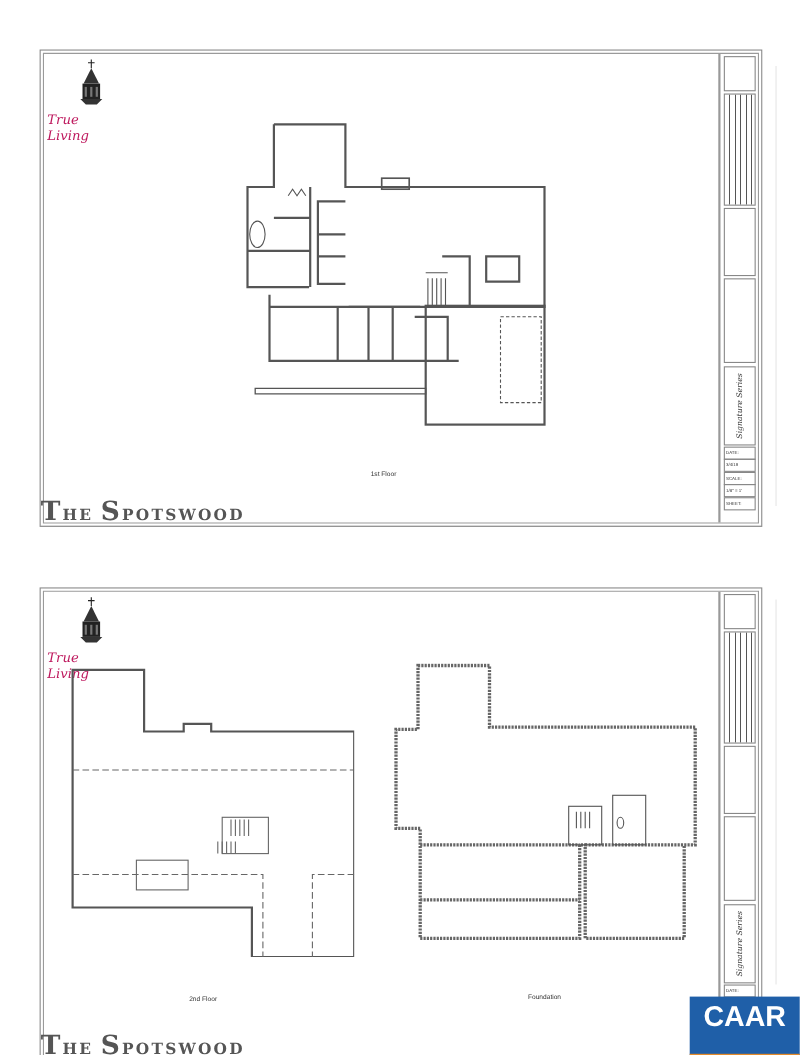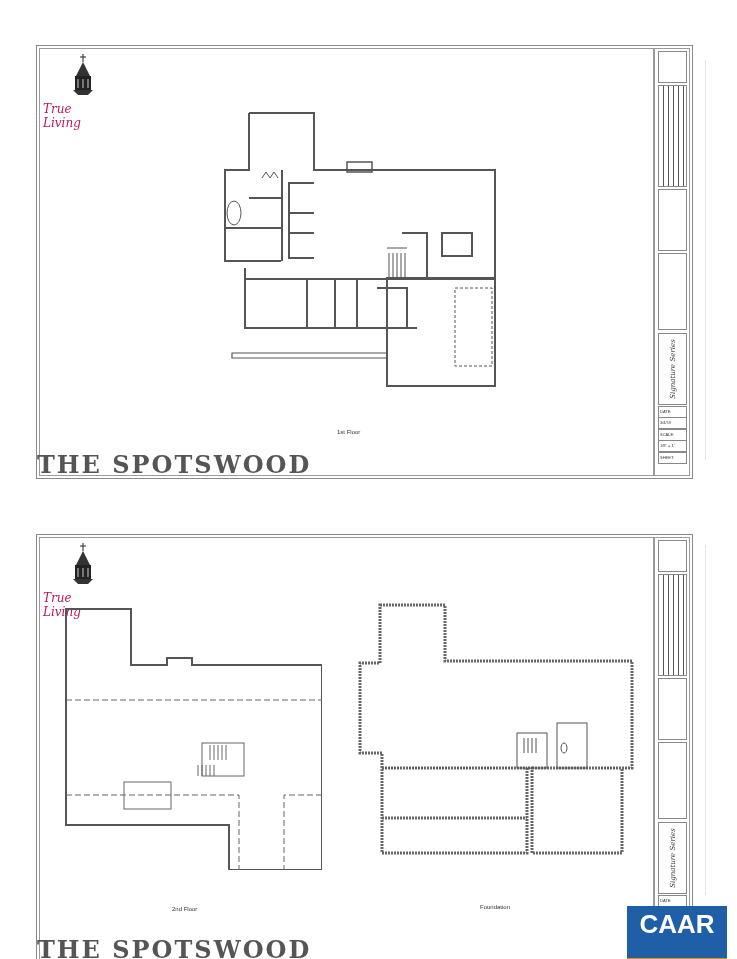--- a/index.html
+++ b/index.html
@@ -4,21 +4,21 @@
 <style>
   html,body{margin:0;padding:0;background:#fff;}
   body{width:737px;height:959px;position:relative;overflow:hidden;font-family:"Liberation Sans",sans-serif;}
   .sheet{position:absolute;border:1px solid #8a8a8a;box-shadow:inset 0 0 0 2px #fff, inset 0 0 0 3px #9a9a9a;background:#fff;}
   .sheet-top{left:36px;top:45px;width:655px;height:432px;}
   .sheet-bot{left:36px;top:534px;width:655px;height:430px;}
   .logo{position:absolute;left:4px;top:6px;width:70px;height:70px;}
   .logo-text{position:absolute;left:2px;top:50px;font-family:"DejaVu Serif",serif;font-style:italic;font-size:12px;color:#be185d;}
   .title{position:absolute;left:0;font-family:"DejaVu Serif",serif;font-weight:bold;color:#555;letter-spacing:2px;}
   .title .cap{font-size:24px;}
-  .title .sm{font-size:24px;}
+  .title .sm{font-size:14px;}
   .sheet-top .title{top:404px;}
   .sheet-bot .title{top:400px;}
   .plan-label{position:absolute;font-size:6px;color:#333;}
   .titleblock{position:absolute;right:3px;top:3px;width:34px;bottom:3px;border-left:2px solid #999;}
   .tb-cell{position:absolute;left:3px;right:2px;border:1px solid #888;font-size:4px;color:#333;}
   .tb-logo{top:2px;height:30px;}
   .tb-grid{top:36px;height:100px;background:repeating-linear-gradient(90deg,#fff 0 4px,#555 4px 5px);}
   .tb-info{top:140px;height:60px;}
   .tb-blank{top:204px;height:75px;}
   .tb-sig{top:284px;height:70px;display:flex;align-items:center;justify-content:center;}

